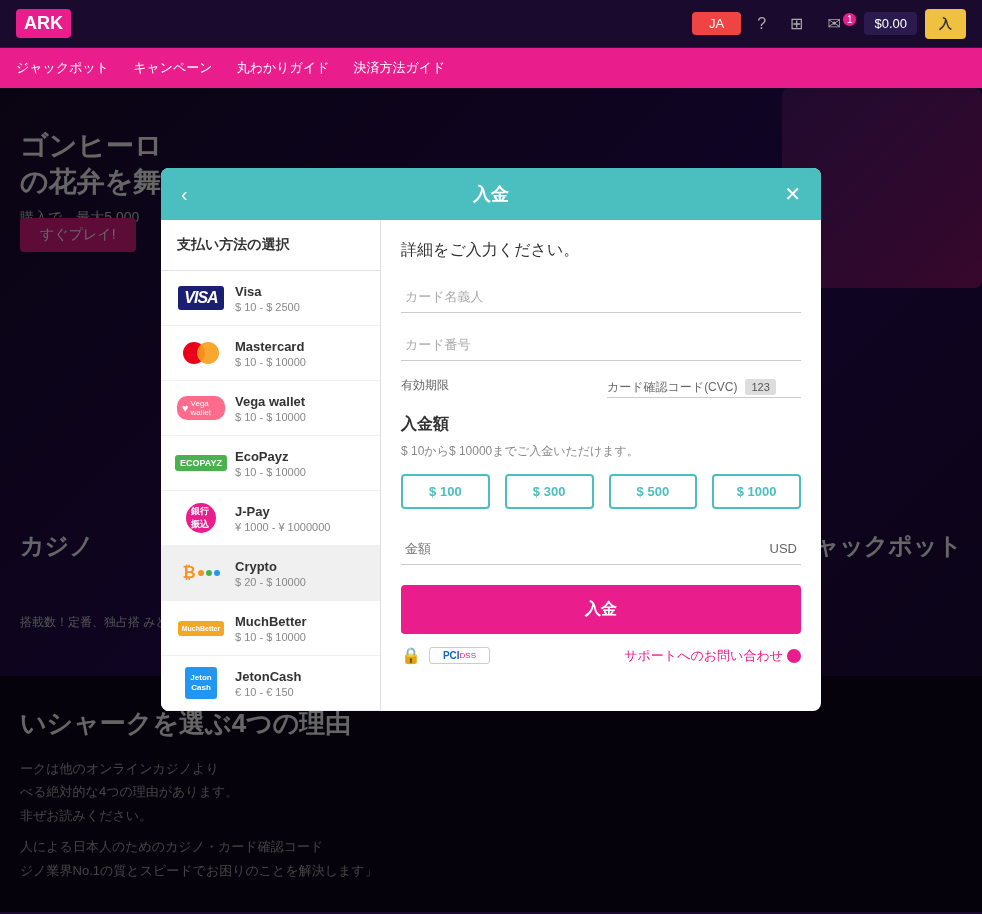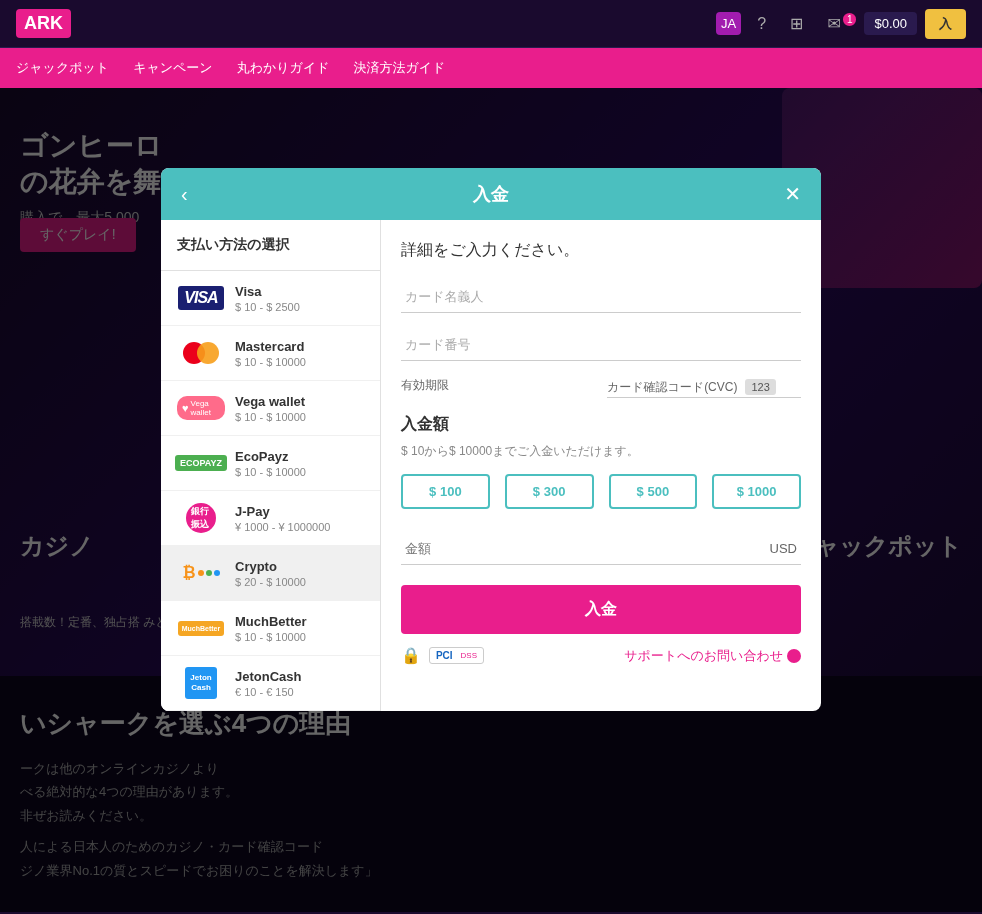--- a/index.html
+++ b/index.html
@@ -30,25 +30,25 @@
       padding: 4px 8px;
       border-radius: 4px;
       margin-right: auto;
     }
     .navbar-right {
       display: flex;
       align-items: center;
       gap: 8px;
     }
     .nav-btn {
-      background: #a21caf;
+      background: #ef4444;
       color: white;
       border: none;
       border-radius: 4px;
-      padding: 4px 5px;
+      padding: 4px 17px;
       font-size: 13px;
       cursor: pointer;
       display: flex;
       align-items: center;
       gap: 4px;
     }
     .nav-icon-btn {
       background: transparent;
       color: #aaa;
       border: none;
@@ -562,26 +562,26 @@
       gap: 8px;
     }
     .lock-icon {
       color: #555;
       font-size: 16px;
     }
     .pci-badge {
       background: white;
       border: 1px solid #ccc;
       border-radius: 3px;
-      padding: 2px 6px;
+      padding: 2px 13px;
       font-size: 10px;
       color: #333;
       display: flex;
       align-items: center;
-      gap: 8px;
+      gap: 0;
     }
     .pci-dss {
       color: #1565c0;
       font-weight: bold;
     }
     .support-link {
       color: #e91e8c;
       font-size: 13px;
       cursor: pointer;
       display: flex;

